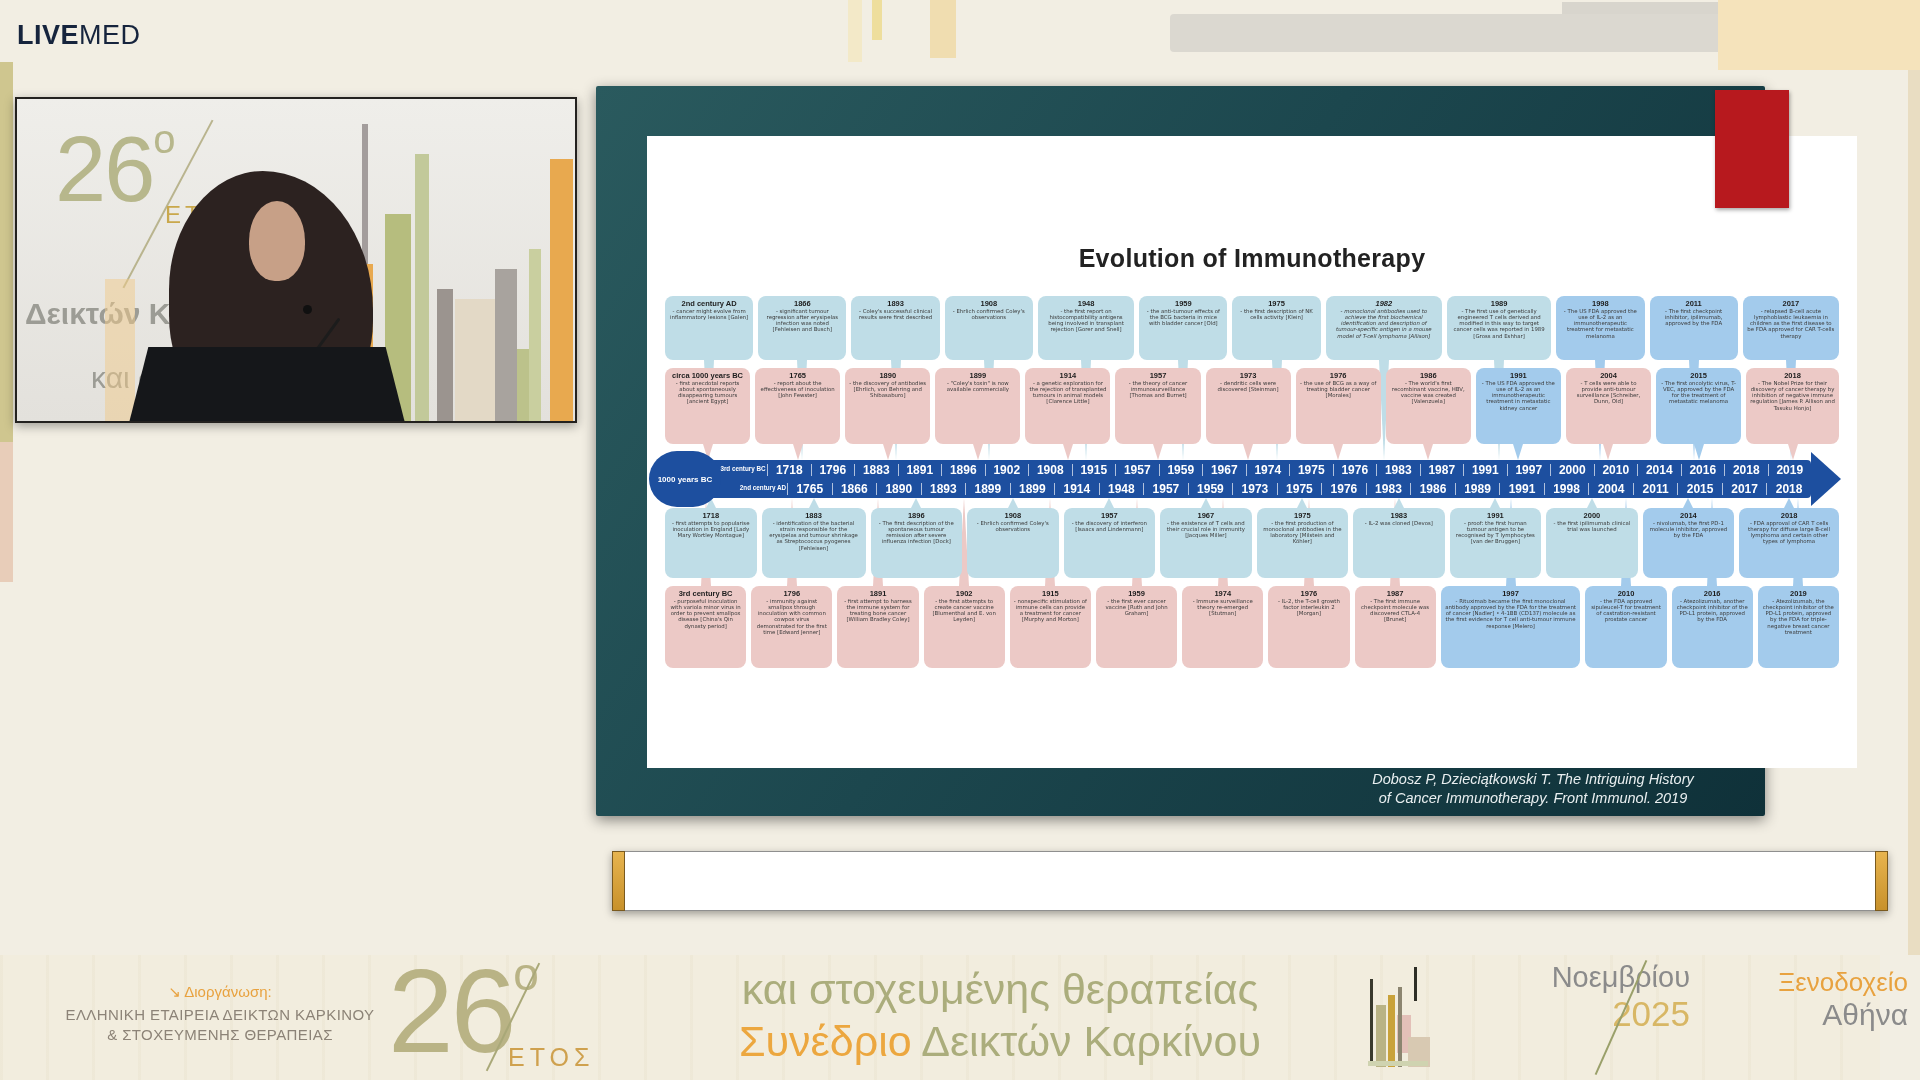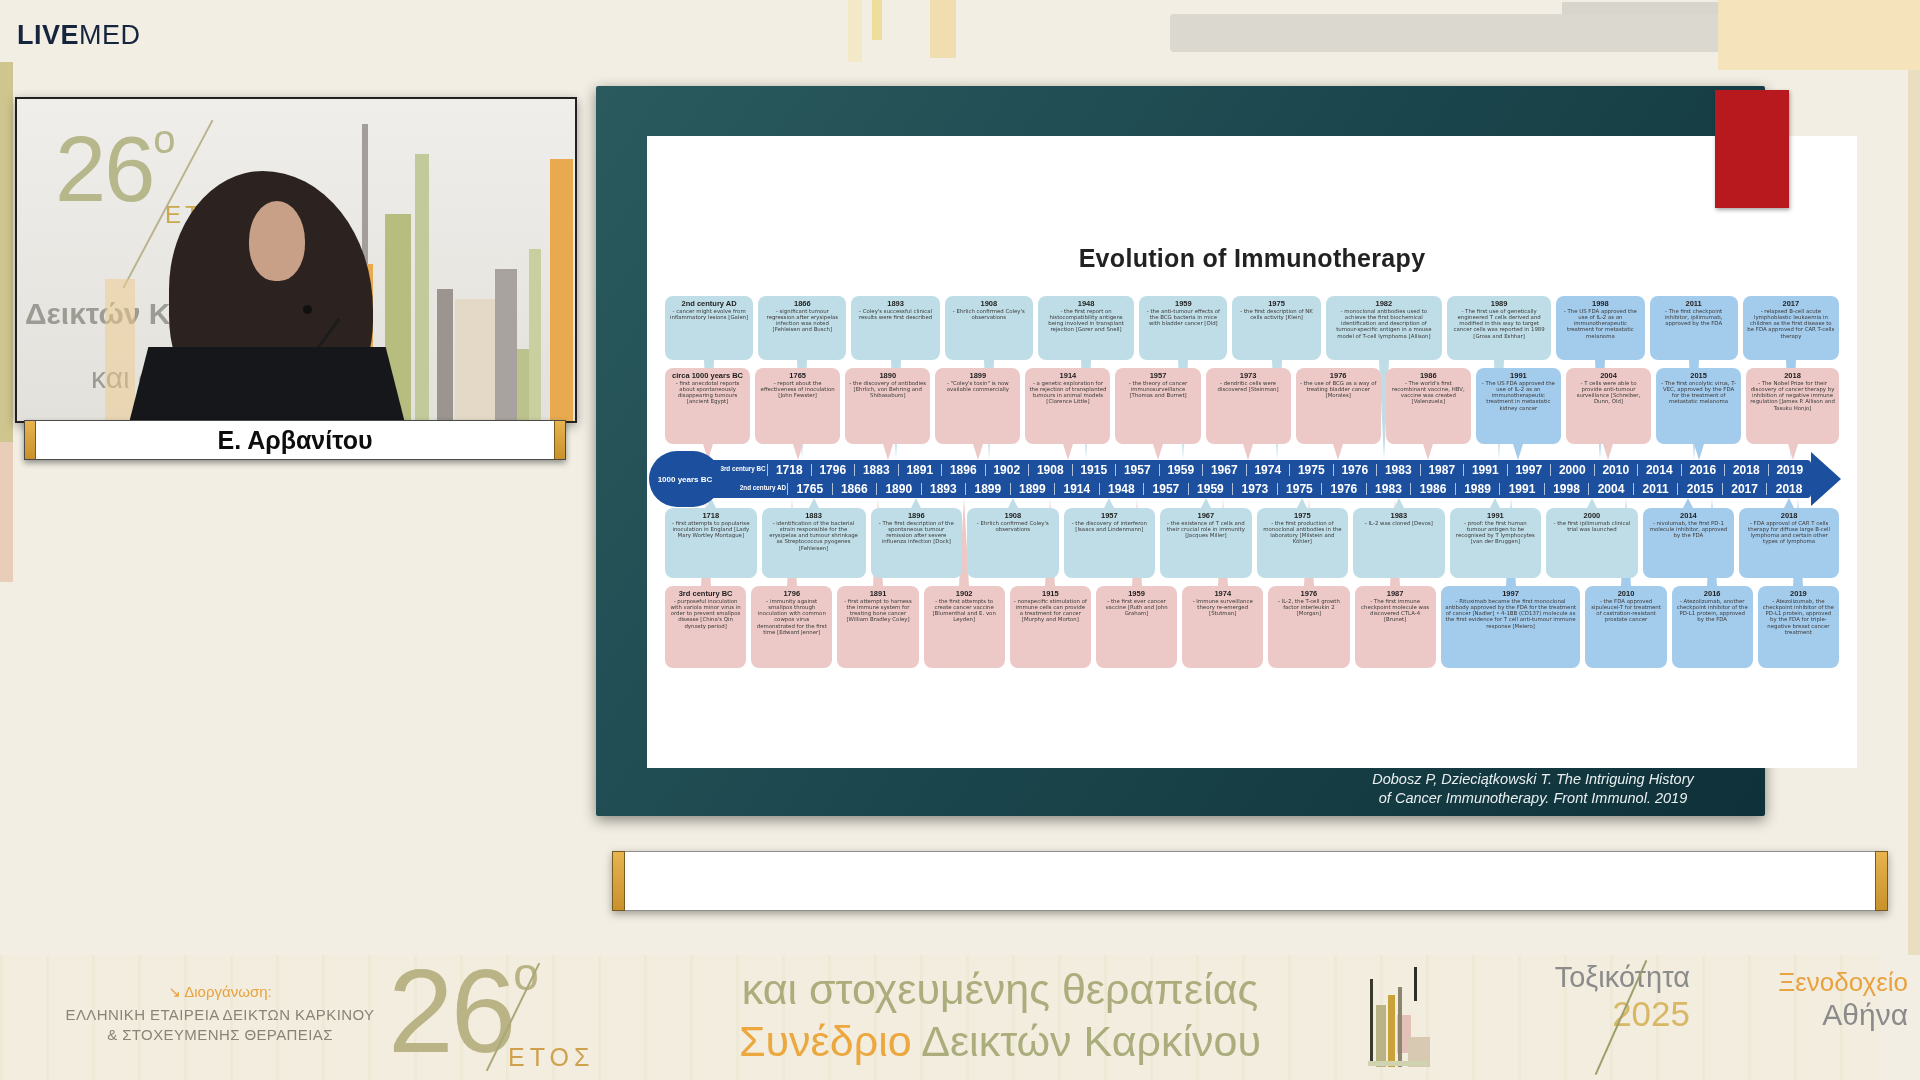--- a/index.html
+++ b/index.html
@@ -147,25 +147,20 @@
     <div class="abs" style="left:512px;top:150px;width:12px;height:172px;background:#c9cf9f;"></div>
 
     <div class="abs hair"></div>
     <div class="abs face"></div>
     <div class="abs body"></div>
     <div class="abs mic"></div>
     <div class="abs micTip"></div>
     <div class="abs laptop"></div>
   </div>
 
-  <div class="abs" id="nameBanner">
-    <div class="cap capL"></div>
-    <div class="nm">Ε. Αρβανίτου</div>
-    <div class="cap capR"></div>
-  </div>
 
   <div class="abs" id="slide">
     <div class="abs" id="redTab"></div>
     <div class="abs" id="slideWhite">
       <div class="abs" id="slideTitle">Evolution of Immunotherapy</div>
 
       <div class="trow" id="row-above-far">
           <div class="tbox blue" style="flex-grow: 1;">
             <div class="yr">2nd century AD</div>
             <div class="tx">- cancer might evolve from inflammatory lesions [Galen]</div>
@@ -194,21 +189,21 @@
           <div class="tbox blue" style="flex-grow: 1;">
             <div class="yr">1959</div>
             <div class="tx">- the anti-tumour effects of the BCG bacteria in mice with bladder cancer [Old]</div>
             <div class="tail down" style="border-left: 5px solid transparent; border-right: 5px solid transparent; border-top: 100px solid rgb(191, 221, 231);"></div>
           </div>
           <div class="tbox blue" style="flex-grow: 1;">
             <div class="yr">1975</div>
             <div class="tx">- the first description of NK cells activity [Klein]</div>
             <div class="tail down" style="border-left: 5px solid transparent; border-right: 5px solid transparent; border-top: 100px solid rgb(191, 221, 231);"></div>
           </div>
-          <div class="tbox blue" style="flex-grow: 1.35;">
+          <div class="tbox blue" style="flex-grow: 1.35; font-style: italic;">
             <div class="yr">1982</div>
             <div class="tx">- monoclonal antibodies used to achieve the first biochemical identification and description of tumour-specific antigen in a mouse model of T-cell lymphoma [Allison]</div>
             <div class="tail down" style="border-left: 5px solid transparent; border-right: 5px solid transparent; border-top: 100px solid rgb(191, 221, 231);"></div>
           </div>
           <div class="tbox blue" style="flex-grow: 1.2;">
             <div class="yr">1989</div>
             <div class="tx">- The first use of genetically engineered T cells derived and modified in this way to target cancer cells was reported in 1989 [Gross and Eshhar]</div>
             <div class="tail down" style="border-left: 5px solid transparent; border-right: 5px solid transparent; border-top: 100px solid rgb(191, 221, 231);"></div>
           </div>
           <div class="tbox dblue" style="flex-grow: 1;">
@@ -515,21 +510,21 @@
       <div class="abs" style="left:8px;top:40px;width:10px;height:62px;background:#b9b385;"></div>
       <div class="abs" style="left:20px;top:30px;width:7px;height:72px;background:#c9a23a;"></div>
       <div class="abs" style="left:29px;top:50px;width:14px;height:38px;background:#e3c0b8;"></div>
       <div class="abs" style="left:30px;top:22px;width:4px;height:80px;background:#8c8570;"></div>
       <div class="abs" style="left:46px;top:2px;width:3px;height:34px;background:#2e2e26;"></div>
       <div class="abs" style="left:40px;top:72px;width:22px;height:30px;background:#d8c9b2;"></div>
       <div class="abs" style="left:0px;top:96px;width:60px;height:5px;background:#cfd3b0;"></div>
     </div>
 
     <div class="abs dates">
-      <div class="d2">Τοξικότητα</div>
+      <div class="d2">Νοεμβρίου</div>
       <div class="d3">2025</div>
     </div>
     <div class="abs slash" style="left:1620px;top:0;height:125px;transform:rotate(24deg);background:#9aa06a;"></div>
 
     <div class="abs venue">
       <div class="v1">Ξενοδοχείο</div>
       <div class="v3">Αθήνα</div>
     </div>
   </div>
 </div>

